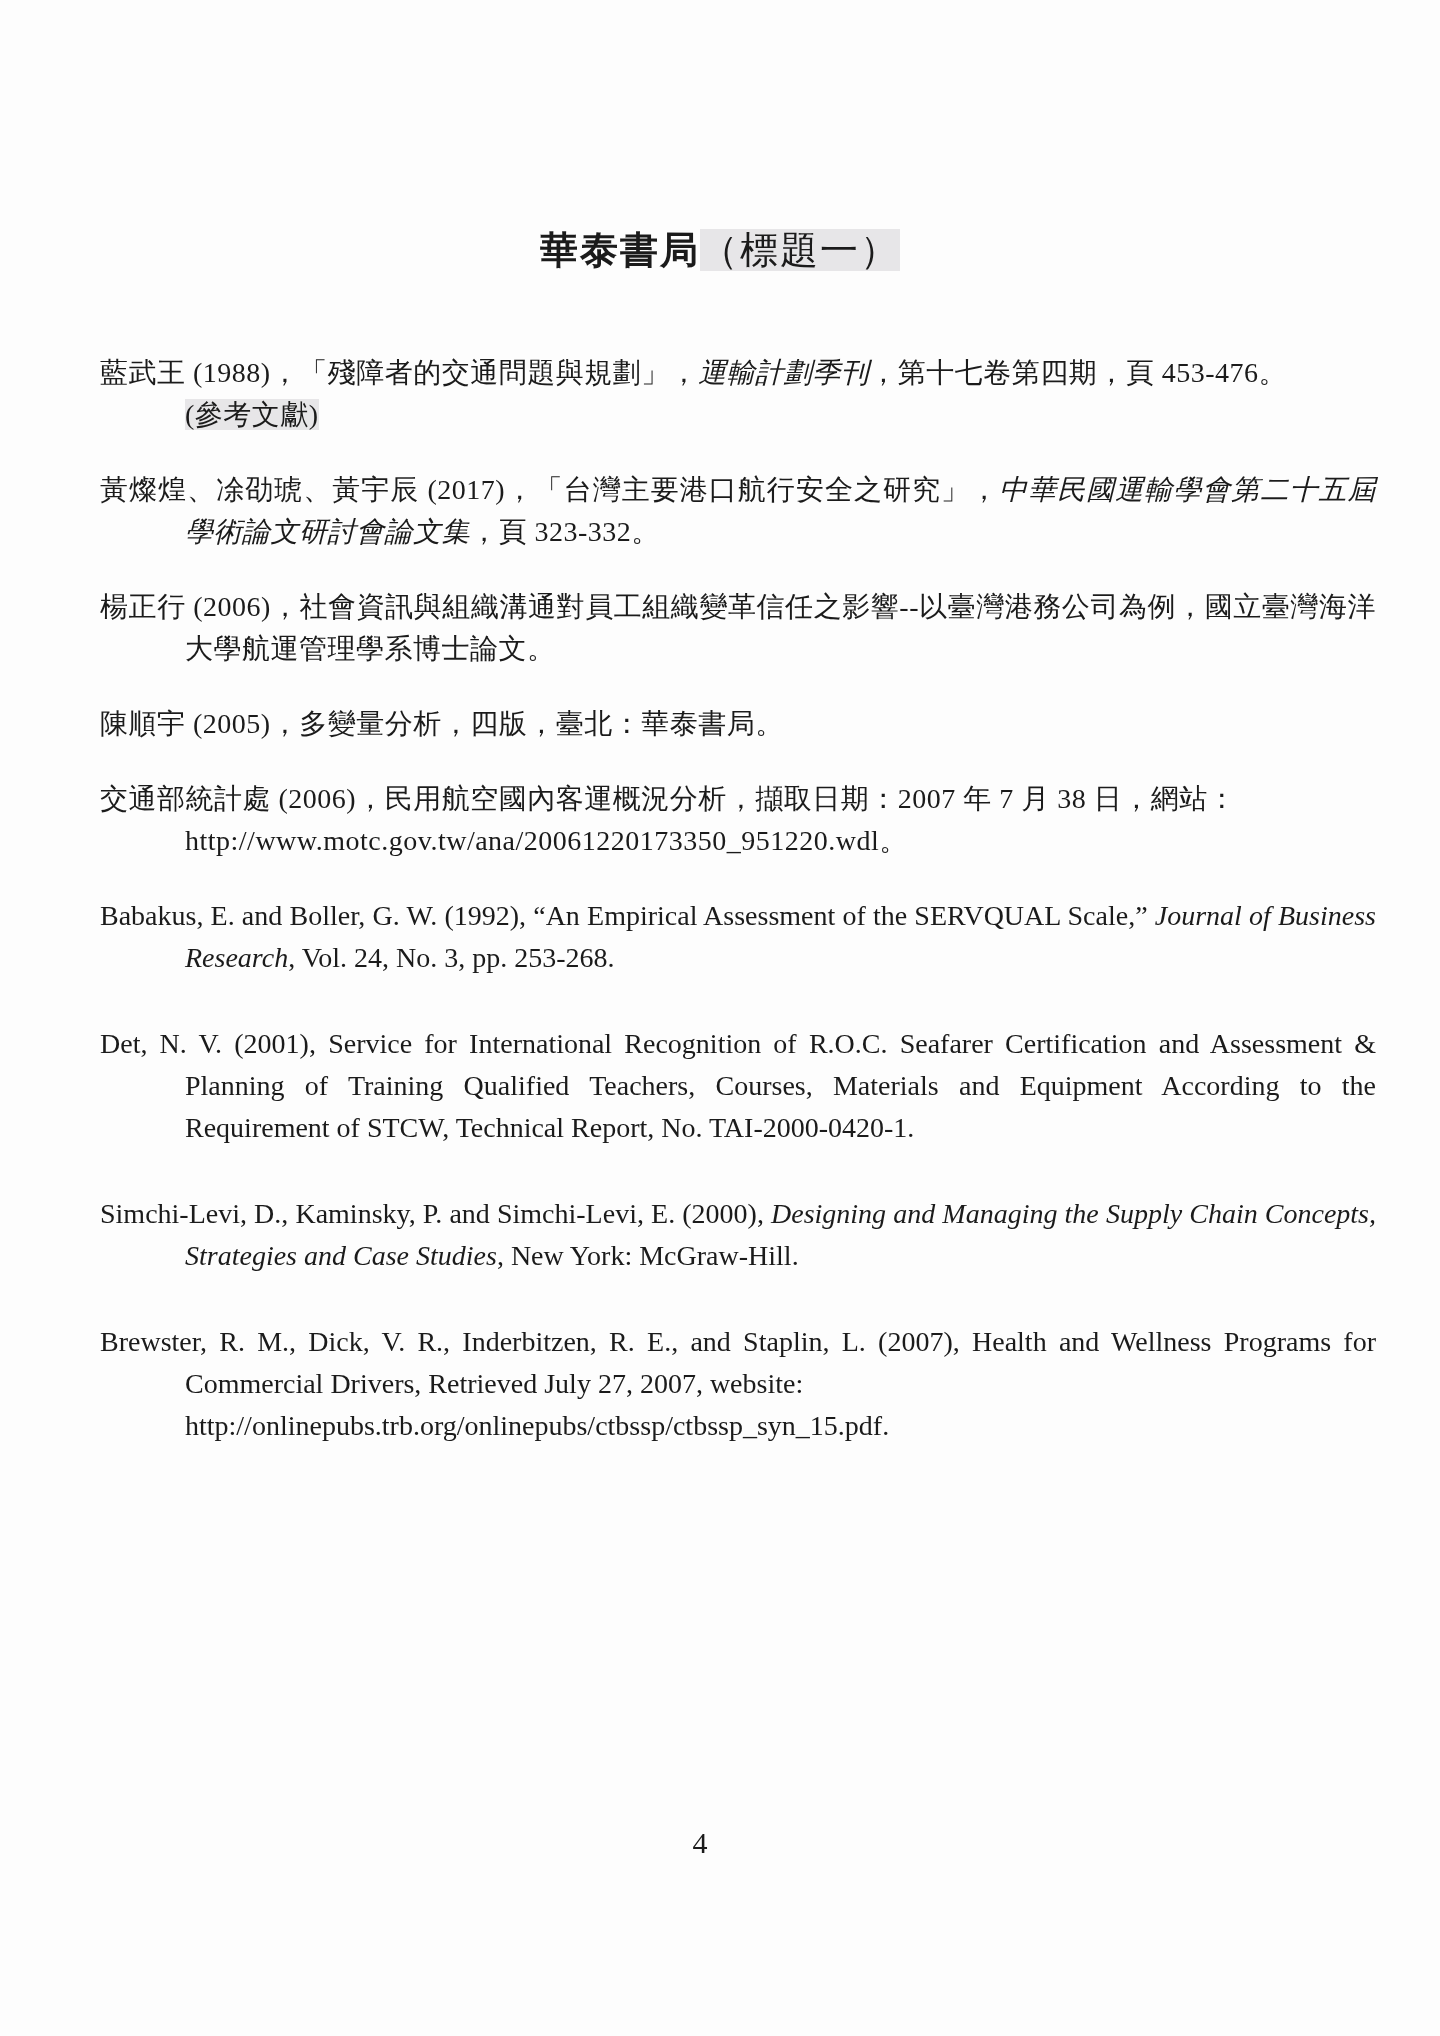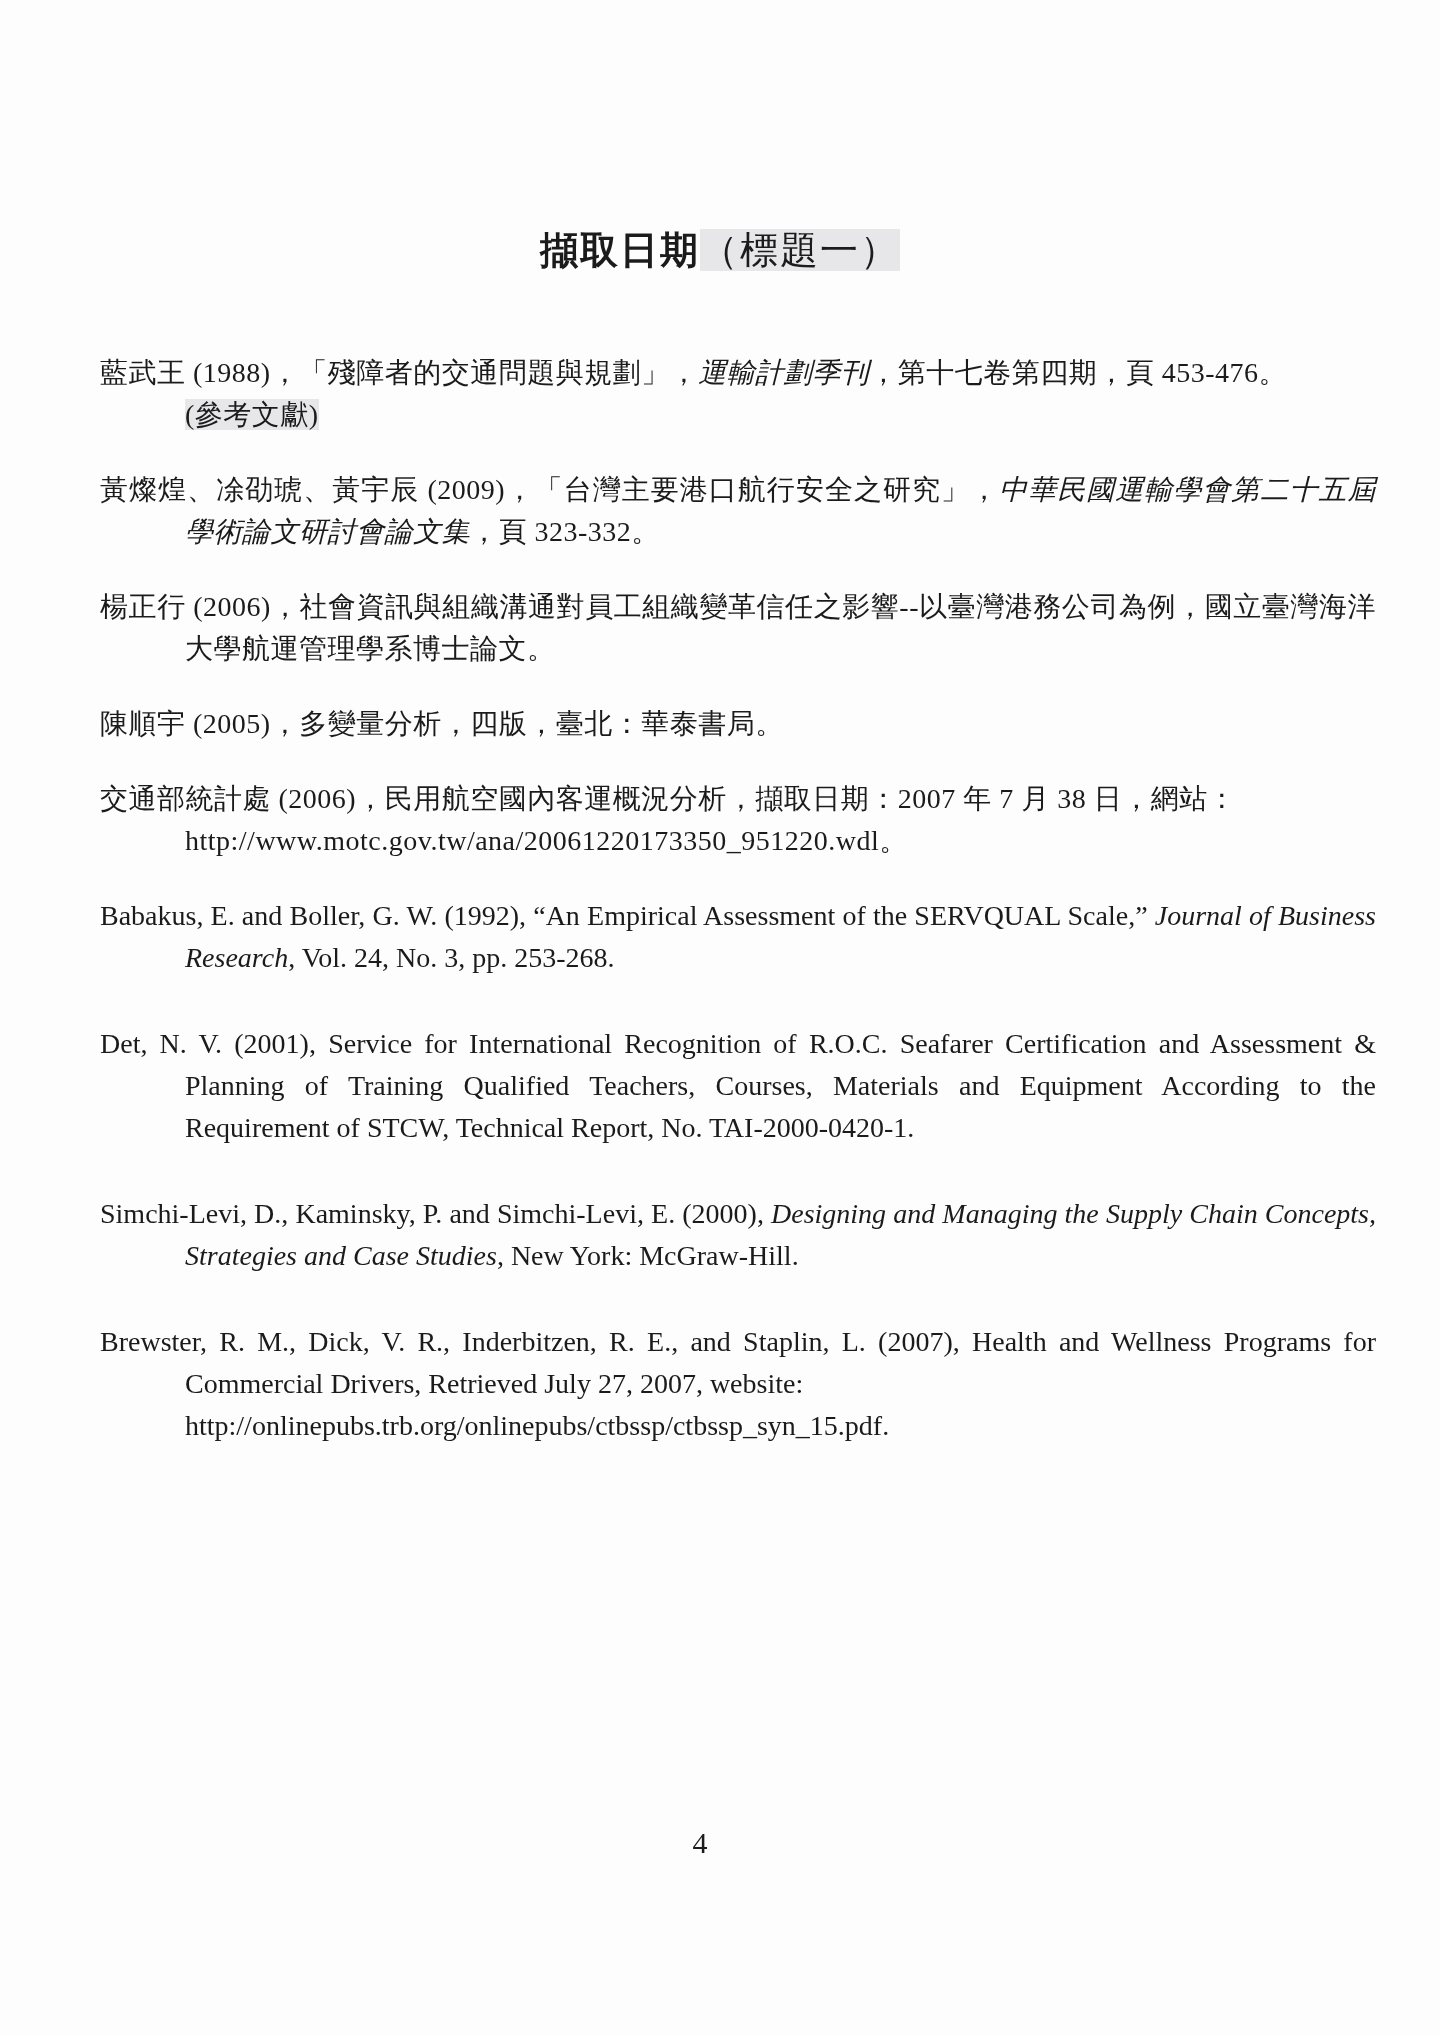--- a/index.html
+++ b/index.html
@@ -70,25 +70,25 @@
     width: 1400px;
     text-align: center;
     font-size: 30px;
   }
 </style>
 </head>
 <body style="--hl: #e7e6e8;">
 
 <div class="page">
 
-  <h1 class="title"><span class="title-main">擷取日期</span><span class="title-hl hl">（標題一）</span></h1>
+  <h1 class="title"><span class="title-main">華泰書局</span><span class="title-hl hl">（標題一）</span></h1>
 
   <div class="refs">
       <p class="ref zh"><span>藍武王 (1988)，「殘障者的交通問題與規劃」，</span><span class="italic">運輸計劃季刊</span><span>，第十七卷第四期，頁 453-476。</span><br><span class="hl">(參考文獻)</span></p>
-      <p class="ref zh"><span>黃燦煌、凃劭琥、黃宇辰 (2009)，「台灣主要港口航行安全之研究」，</span><span class="italic">中華民國運輸學會第二十五屆學術論文研討會論文集</span><span>，頁 323-332。</span></p>
+      <p class="ref zh"><span>黃燦煌、凃劭琥、黃宇辰 (2017)，「台灣主要港口航行安全之研究」，</span><span class="italic">中華民國運輸學會第二十五屆學術論文研討會論文集</span><span>，頁 323-332。</span></p>
       <p class="ref zh"><span>楊正行 (2006)，社會資訊與組織溝通對員工組織變革信任之影響--以臺灣港務公司為例，國立臺灣海洋大學航運管理學系博士論文。</span></p>
       <p class="ref zh"><span>陳順宇 (2005)，多變量分析，四版，臺北：華泰書局。</span></p>
       <p class="ref zh"><span>交通部統計處 (2006)，民用航空國內客運概況分析，擷取日期：2007 年 7 月 38 日，網站：</span><br><span>http://www.motc.gov.tw/ana/20061220173350_951220.wdl</span><span>。</span></p>
       <p class="ref en"><span>Babakus, E. and Boller, G. W. (1992), “An Empirical Assessment of the SERVQUAL Scale,” </span><span class="italic">Journal of Business Research</span><span>, Vol. 24, No. 3, pp. 253-268.</span></p>
       <p class="ref en"><span>Det, N. V. (2001), Service for International Recognition of R.O.C. Seafarer Certification and Assessment &amp; Planning of Training Qualified Teachers, Courses, Materials and Equipment According to the Requirement of STCW, Technical Report, No. TAI-2000-0420-1.</span></p>
       <p class="ref en"><span>Simchi-Levi, D., Kaminsky, P. and Simchi-Levi, E. (2000), </span><span class="italic">Designing and Managing the Supply Chain Concepts, Strategies and Case Studies</span><span>, New York: McGraw-Hill.</span></p>
       <p class="ref en"><span>Brewster, R. M., Dick, V. R., Inderbitzen, R. E., and Staplin, L. (2007), Health and Wellness Programs for Commercial Drivers, Retrieved July 27, 2007, website: </span><br><span>http://onlinepubs.trb.org/onlinepubs/ctbssp/ctbssp_syn_15.pdf</span><span>.</span></p>
     </div>
 
   <div class="pageno">4</div>

